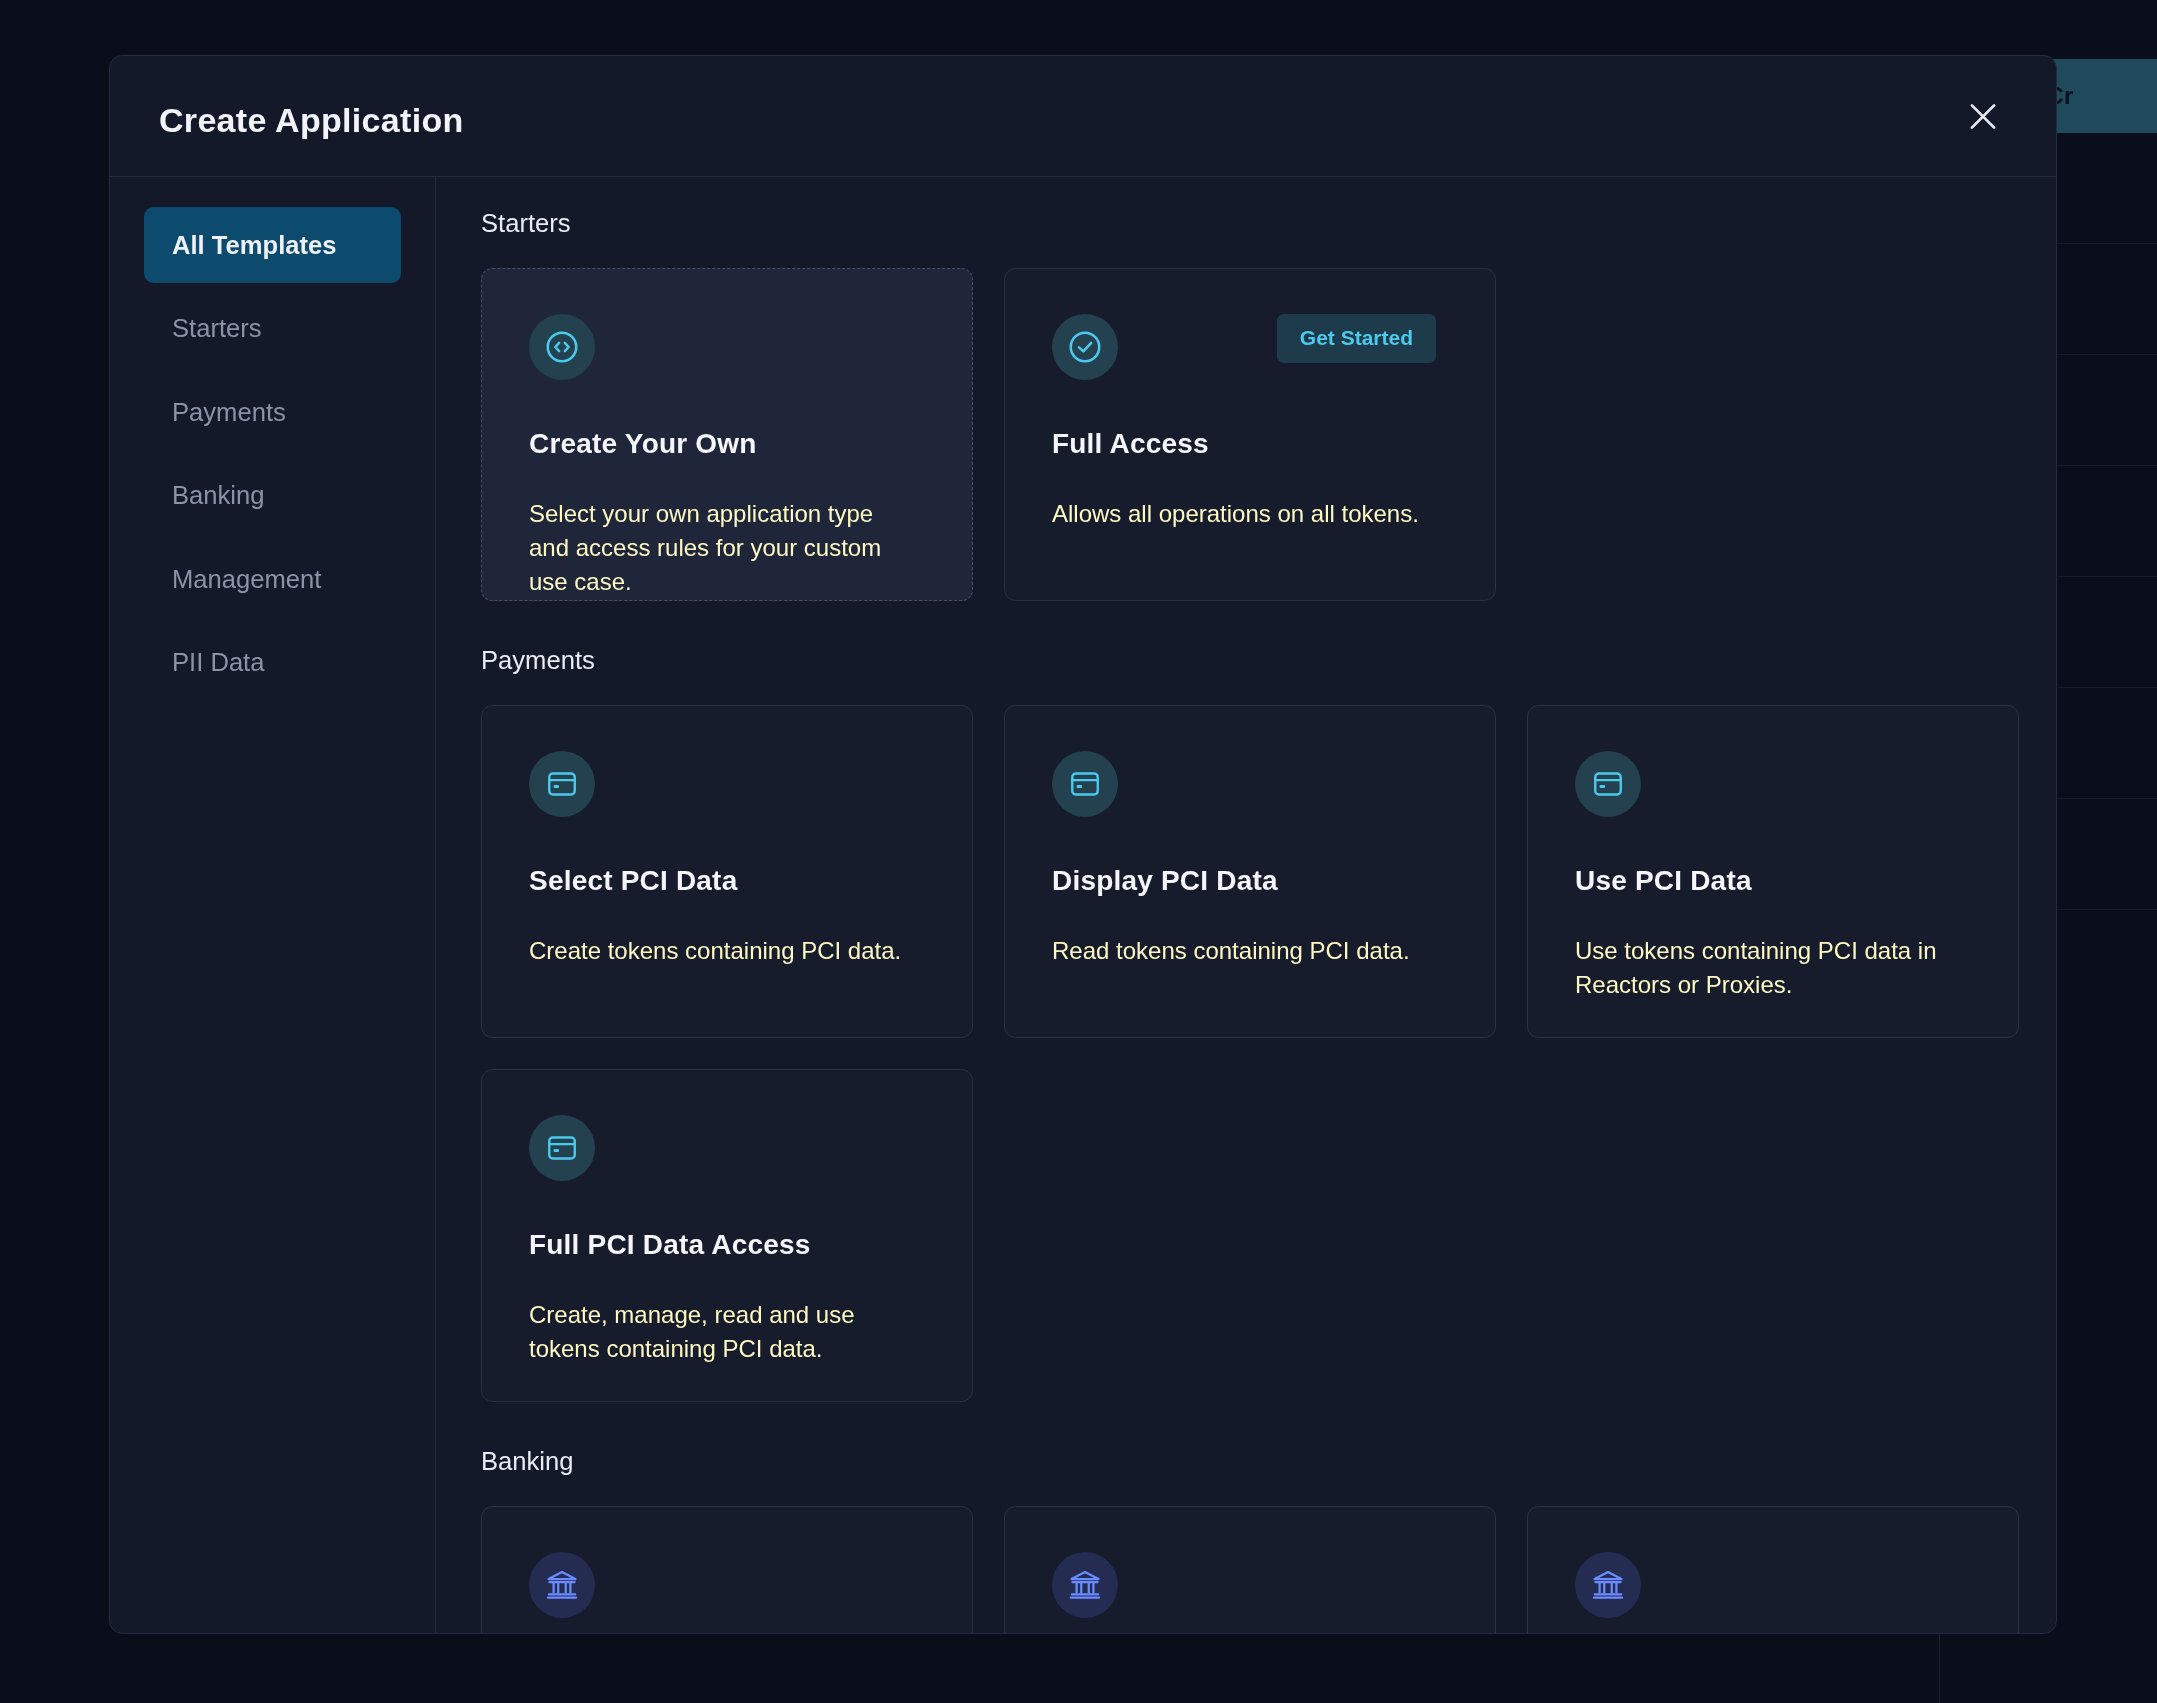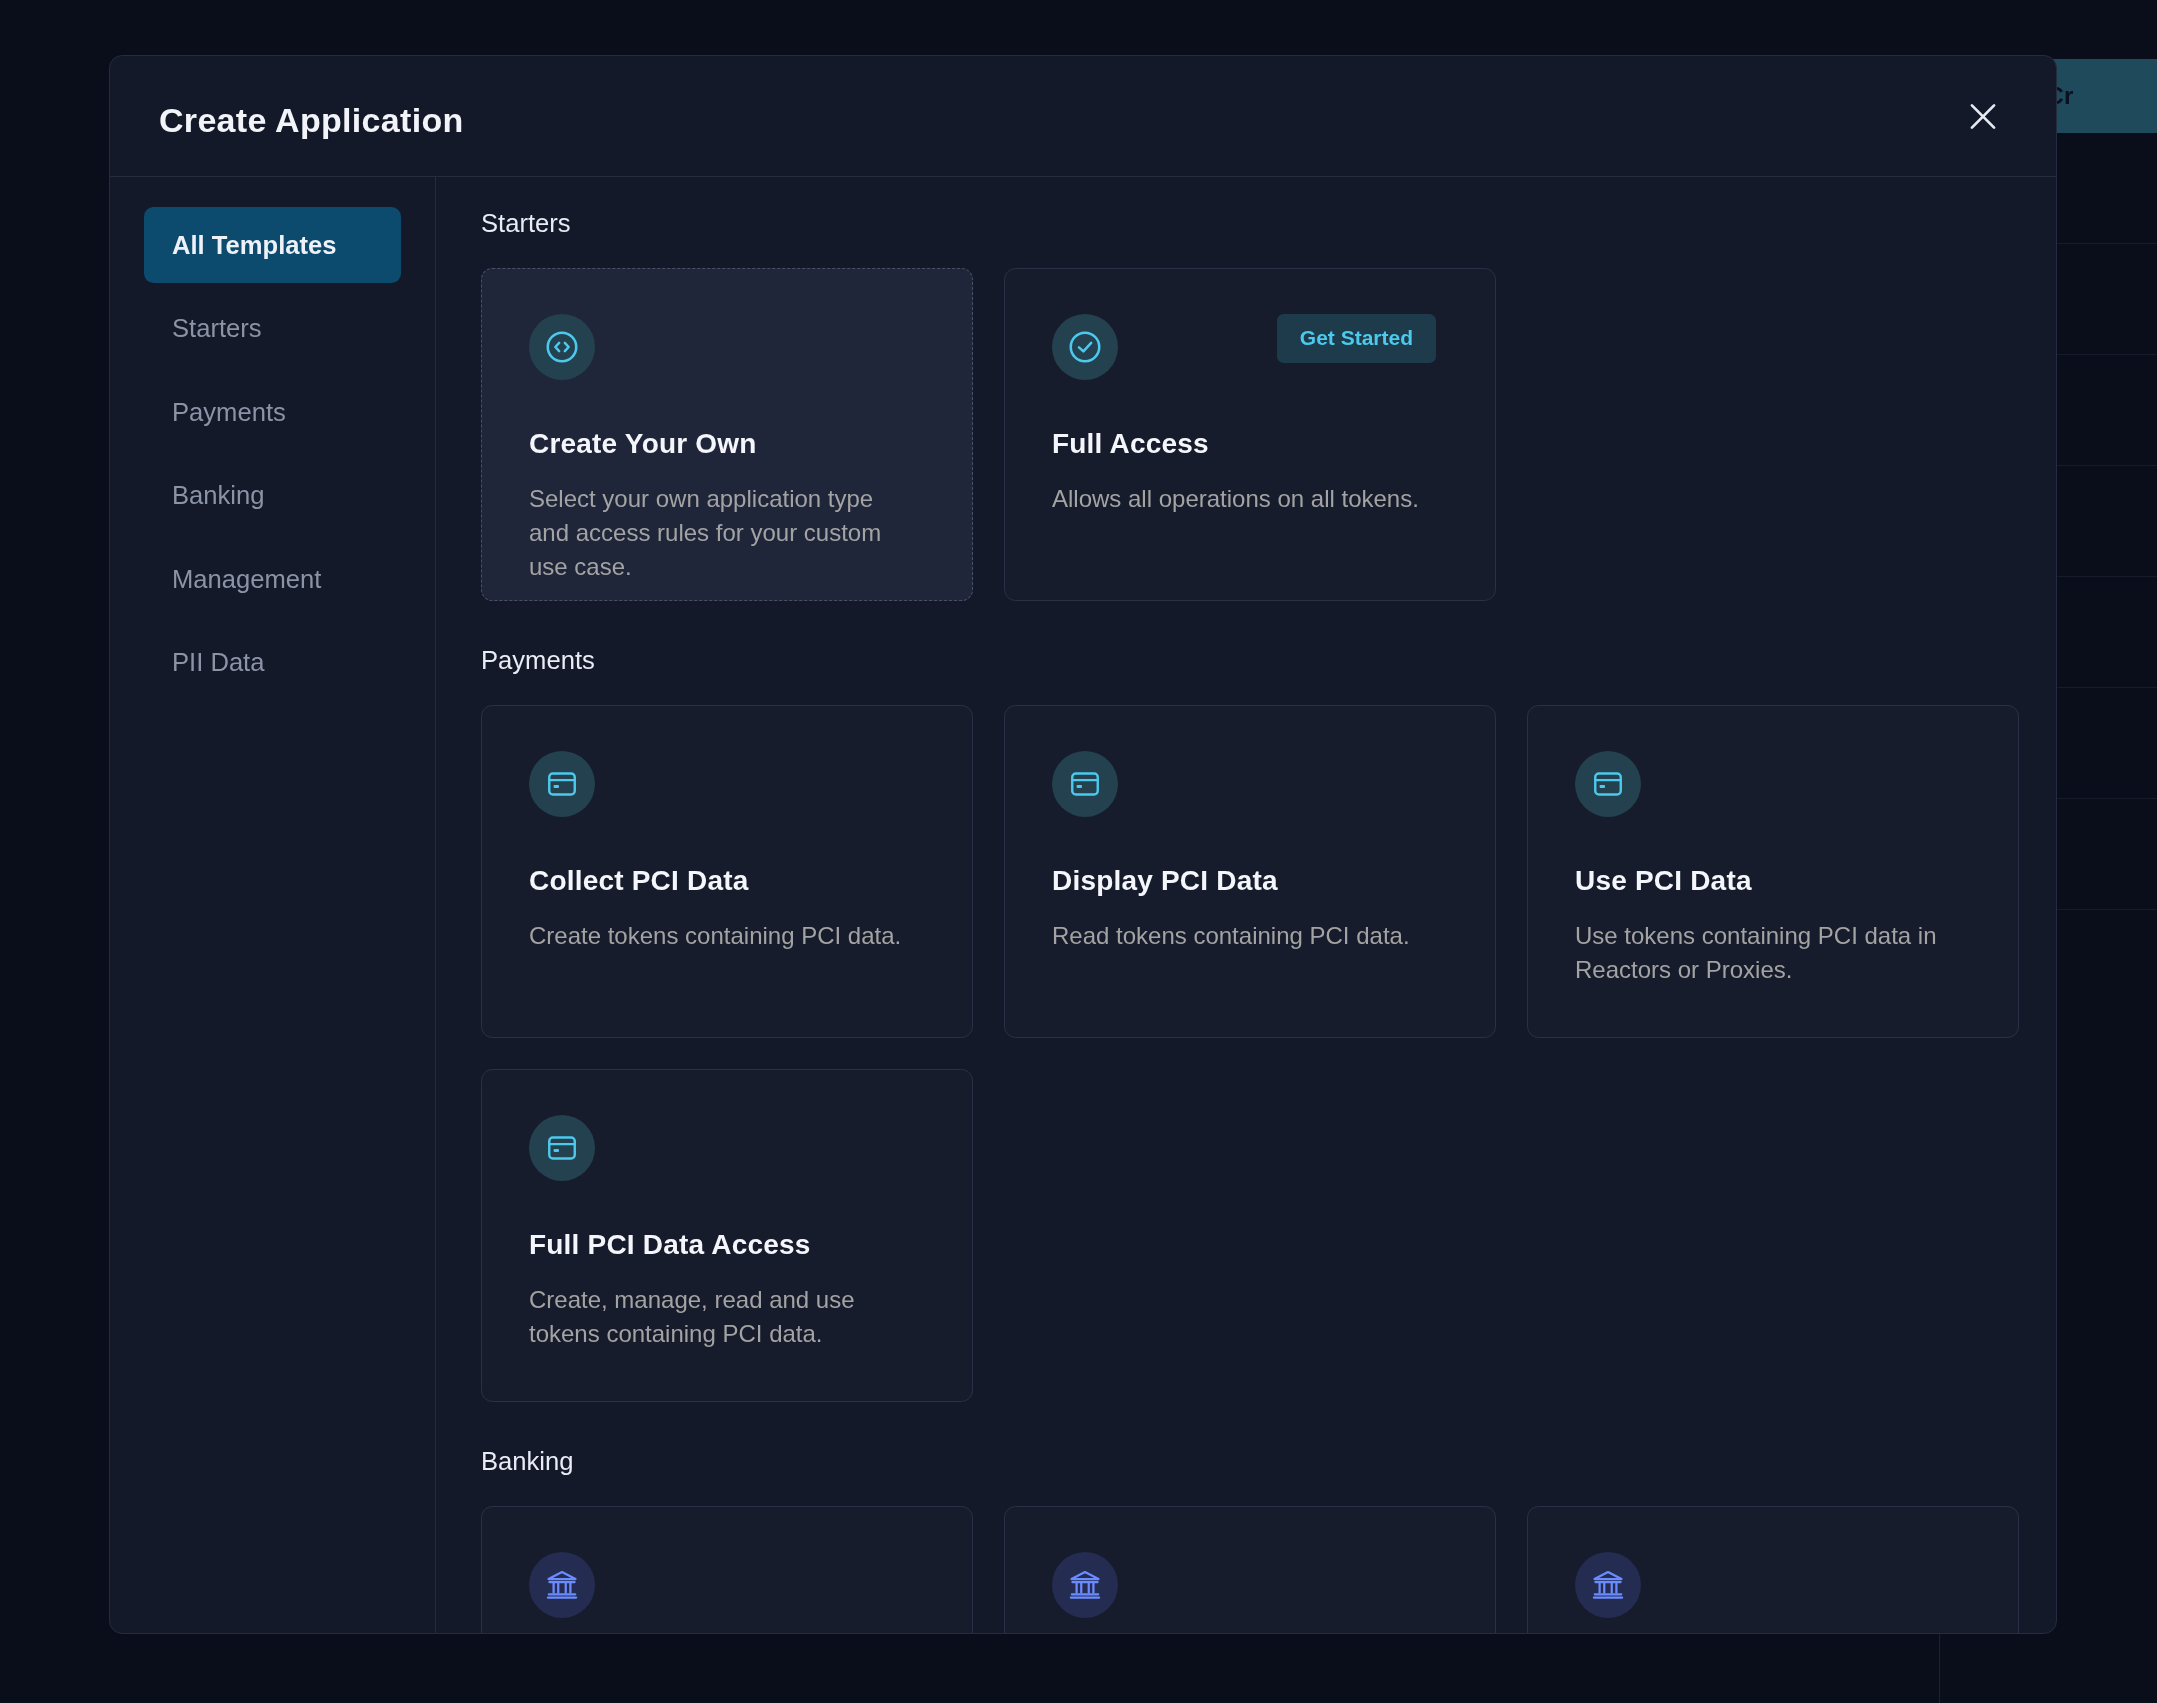--- a/index.html
+++ b/index.html
@@ -197,24 +197,24 @@
   }
 
   .card-title {
     margin-top: 48px;
     font-size: 28px;
     font-weight: bold;
     color: #f4f6fb;
     letter-spacing: 0.2px;
   }
   .card-desc {
-    margin-top: 22px;
+    margin-top: 37px;
     font-size: 24px;
     line-height: 1.42;
-    color: #a3a3a3;
+    color: #fef9c3;
     max-width: 379px;
   }
 </style>
 </head>
 <body>
 
 <div class="bg-page">
   <div class="bg-create-btn">
     <span class="bg-plus">+</span>
     <span>Cr</span>
@@ -301,21 +301,21 @@
             <div class="card">
               <div class="card-head">
                 <div class="icon-circle teal">
                   <svg width="36" height="36" viewBox="0 0 24 24" fill="none" stroke="#4cc9ec" stroke-width="1.6" stroke-linecap="round" stroke-linejoin="round">
       <rect x="3.5" y="5" width="17" height="14" rx="2.4"></rect>
                     <line x1="3.5" y1="9.4" x2="20.5" y2="9.4"></line>
       <rect x="6.4" y="12.6" width="3.6" height="2" rx="0.6" fill="#4cc9ec" stroke="none"></rect>
                   </svg>
                 </div>
               </div>
-              <div class="card-title">Collect PCI Data</div>
+              <div class="card-title">Select PCI Data</div>
               <div class="card-desc">Create tokens containing PCI data.</div>
             </div>
             <div class="card">
               <div class="card-head">
                 <div class="icon-circle teal">
                   <svg width="36" height="36" viewBox="0 0 24 24" fill="none" stroke="#4cc9ec" stroke-width="1.6" stroke-linecap="round" stroke-linejoin="round">
       <rect x="3.5" y="5" width="17" height="14" rx="2.4"></rect>
                     <line x1="3.5" y1="9.4" x2="20.5" y2="9.4"></line>
       <rect x="6.4" y="12.6" width="3.6" height="2" rx="0.6" fill="#4cc9ec" stroke="none"></rect>
                   </svg>

